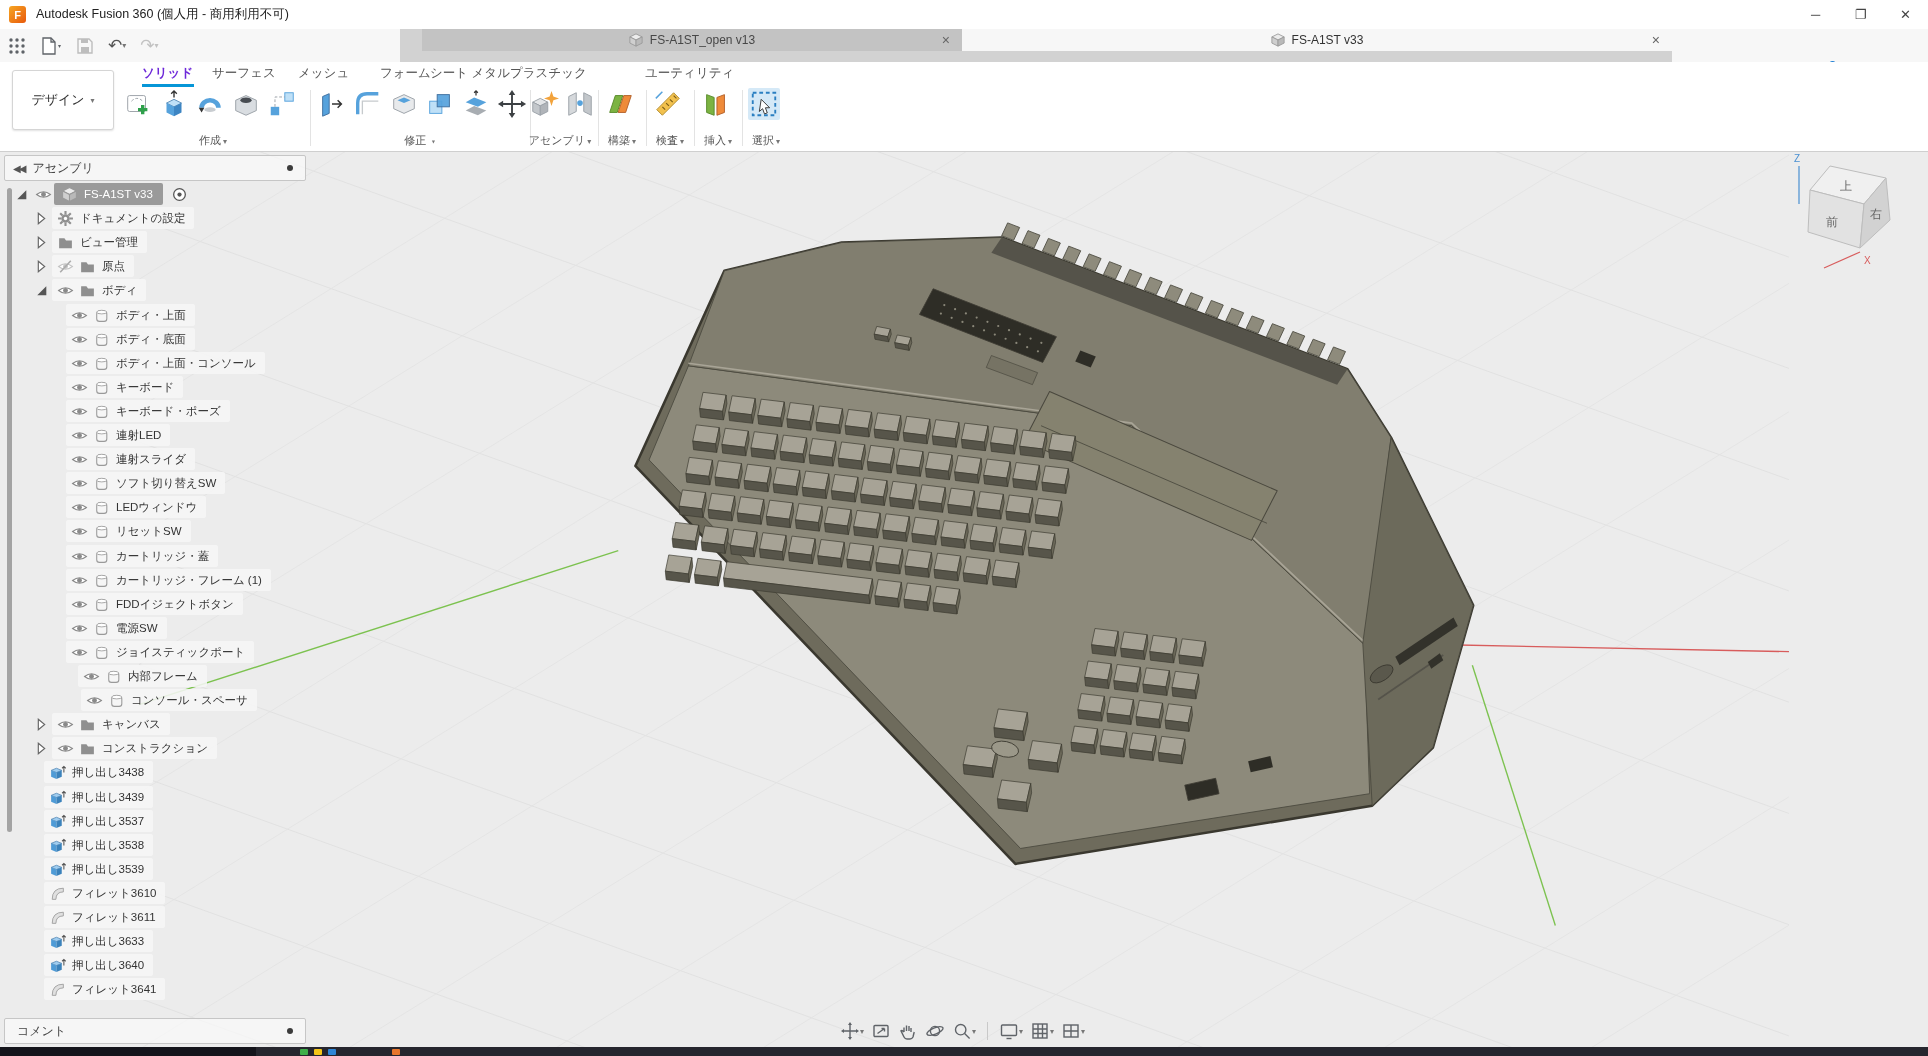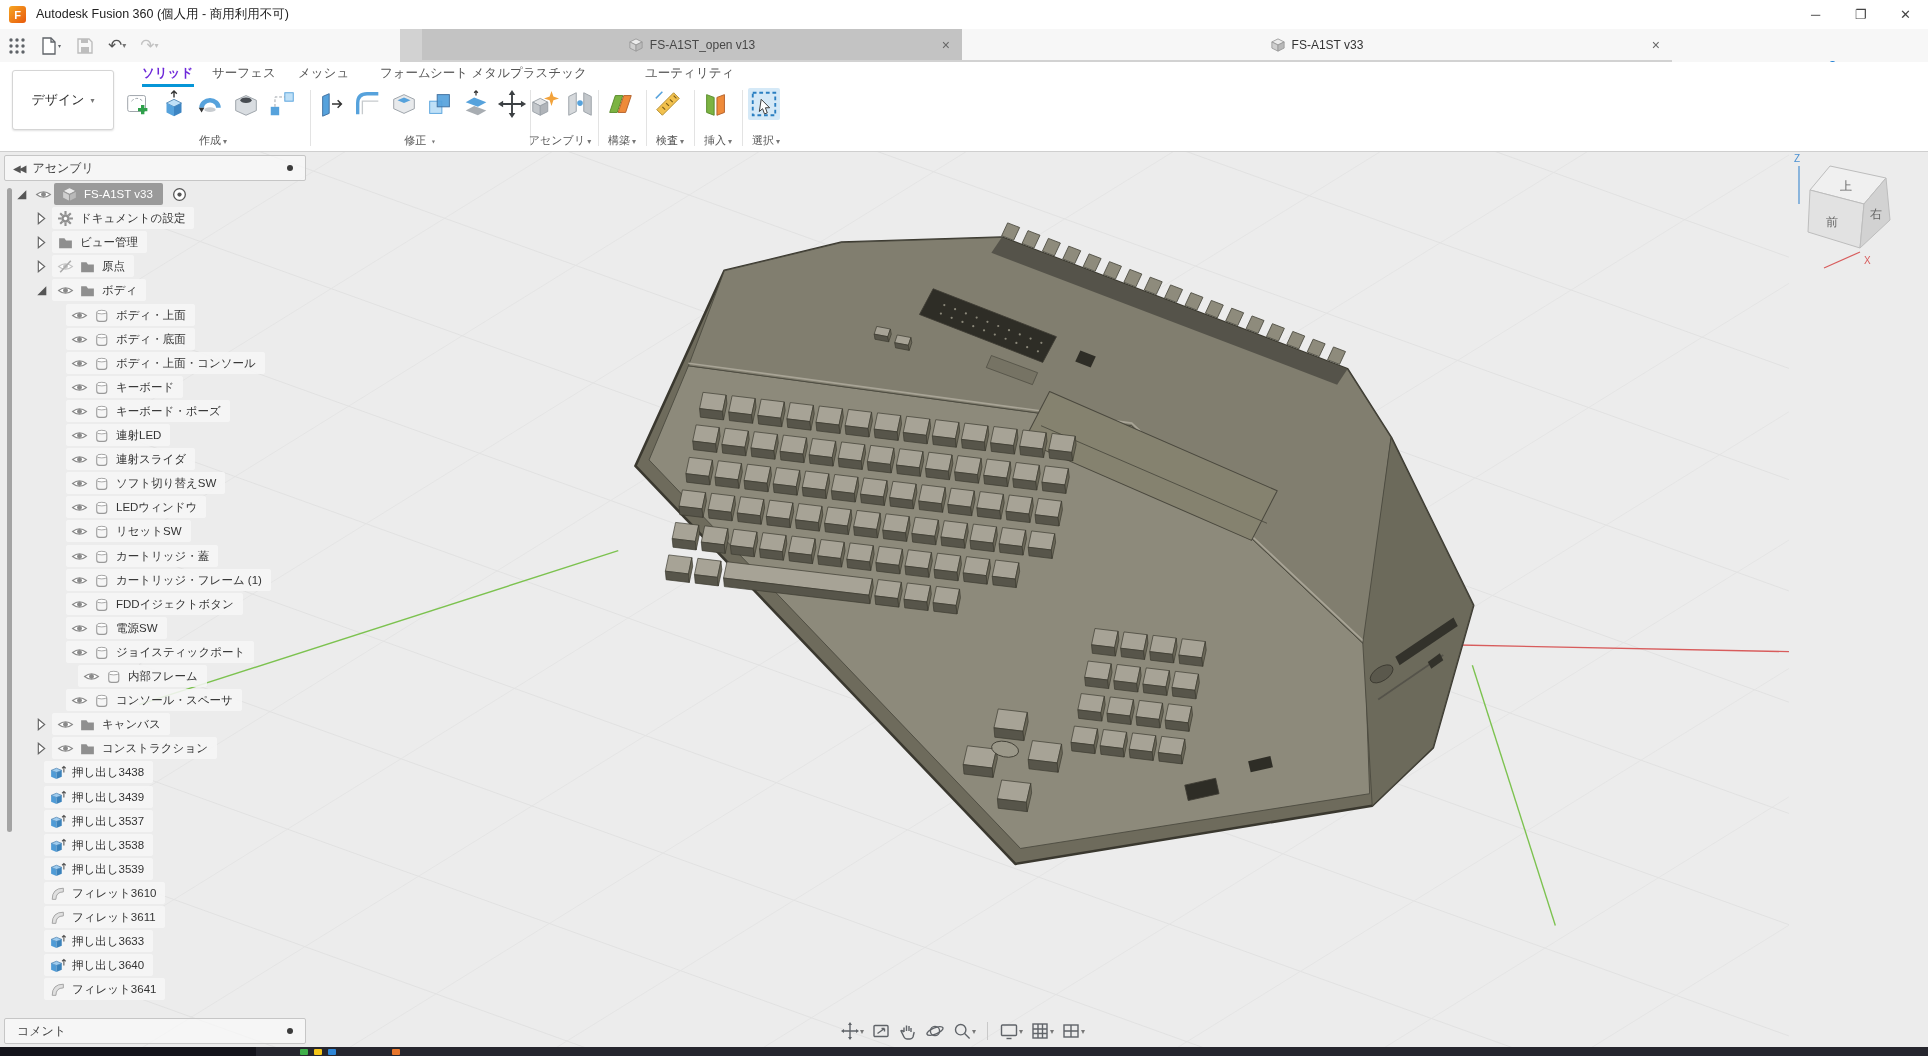--- a/index.html
+++ b/index.html
@@ -9,21 +9,21 @@
   .titlebar{position:absolute;left:0;top:0;width:1928px;height:29px;background:#ffffff;border-bottom:1px solid #e8e8e8;display:flex;align-items:center;}
   .fusion-logo{width:17px;height:17px;margin-left:9px;border-radius:3px;background:linear-gradient(135deg,#f6a623,#e8590c);color:#fff;font-size:11px;font-weight:bold;display:flex;align-items:center;justify-content:center;}
   .title-text{margin-left:10px;font-size:12.5px;color:#222;}
   .win-controls{position:absolute;right:0;top:0;height:29px;display:flex;}
   .win-btn{width:45px;height:29px;display:flex;align-items:center;justify-content:center;font-size:13px;color:#444;}
   
   .appbar{position:absolute;left:0;top:29px;width:1928px;height:33px;background:#f7f7f7;}
   .appicons{position:absolute;left:8px;top:0;height:33px;display:flex;align-items:center;gap:14px;}
   .appicon{display:flex;align-items:center;color:#5f6368;}
   .tabstrip{position:absolute;left:400px;top:0;width:1272px;height:33px;background:#d2d2d2;display:flex;}
-  .doc-tab{height:31px;display:flex;align-items:center;justify-content:center;position:relative;font-size:12px;color:#474747;}
+  .doc-tab{height:22px;display:flex;align-items:center;justify-content:center;position:relative;font-size:12px;color:#474747;}
   .doc-tab.inactive{background:#c3c3c3;width:540px;margin-left:22px;}
   .doc-tab.active{background:#f7f7f7;width:710px;color:#333;}
   .tab-close{position:absolute;right:12px;font-size:14px;color:#666;}
   .tab-cube{margin-right:7px;display:flex;}
   .add-tab{position:absolute;left:1676px;top:34px;width:24px;height:24px;background:#cbcbcb;border-radius:3px;color:#555;font-size:16px;display:flex;align-items:center;justify-content:center;}
   .right-cluster{position:absolute;right:0;top:29px;height:33px;display:flex;align-items:center;gap:18px;padding-right:14px;}
   .usage{display:flex;align-items:center;gap:5px;font-size:12.5px;color:#333;}
   .avatar{width:25px;height:25px;border-radius:50%;background:#7f93a5;position:relative;overflow:hidden;}
   .avatar:before{content:"";position:absolute;left:7.5px;top:4px;width:10px;height:10px;border-radius:50%;background:#e4ebf1;}
   .avatar:after{content:"";position:absolute;left:2.5px;top:15px;width:20px;height:14px;border-radius:50%;background:#e4ebf1;}
@@ -1114,21 +1114,21 @@
           </span>
           <span class="bico">
             <svg width="17" height="17" viewBox="0 0 16 16">
               <rect x="3.5" y="4" width="9.5" height="9.5" rx="2.5" fill="#f6f6f6" stroke="#9a9a9a"></rect>
               <ellipse cx="8.2" cy="4.8" rx="4.7" ry="1.7" fill="#ffffff" stroke="#9a9a9a" stroke-width="0.8"></ellipse>
             </svg>
           </span>
           <span class="blabel">内部フレーム</span>
         </span>
       </div>
-      <div class="brow" style="top: 689px;">
+      <div class="brow" style="top: 689px; padding-left: 15px;">
         <span class="bspacer" style="width:66px"></span>
         <span class="rowbg">
           <span class="bico">
             <svg width="17" height="17" viewBox="0 0 16 16">
               <path d="M1.5,8 Q8,2.8 14.5,8 Q8,13.2 1.5,8 Z" fill="#fff" stroke="#8a8a8a" stroke-width="1.1"></path>
               <circle cx="8" cy="8" r="2.3" fill="#8a8a8a"></circle>
             </svg>
           </span>
           <span class="bico">
             <svg width="17" height="17" viewBox="0 0 16 16">

